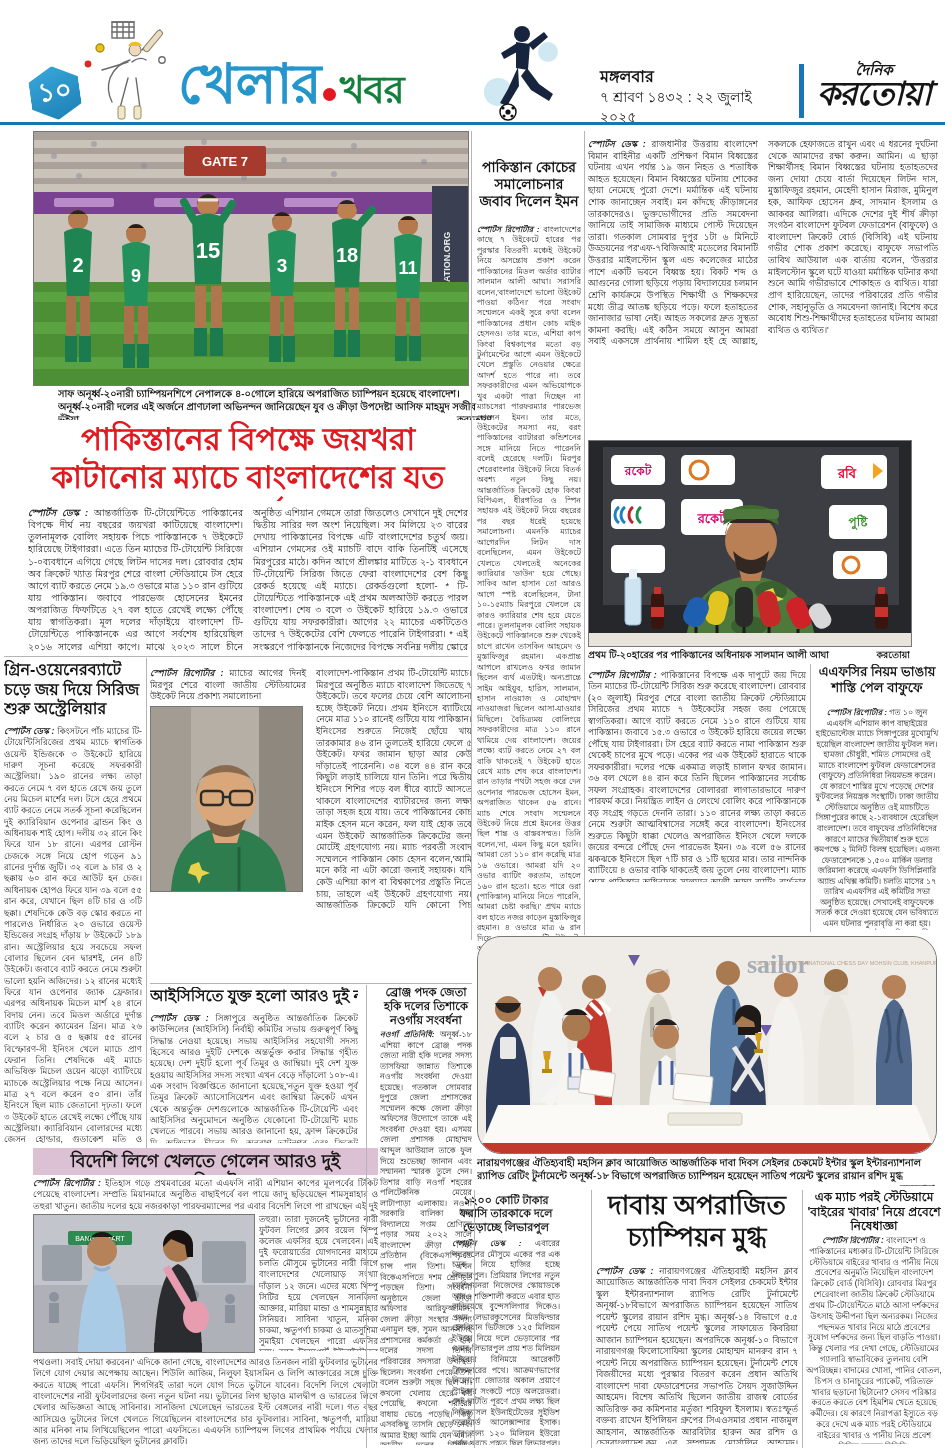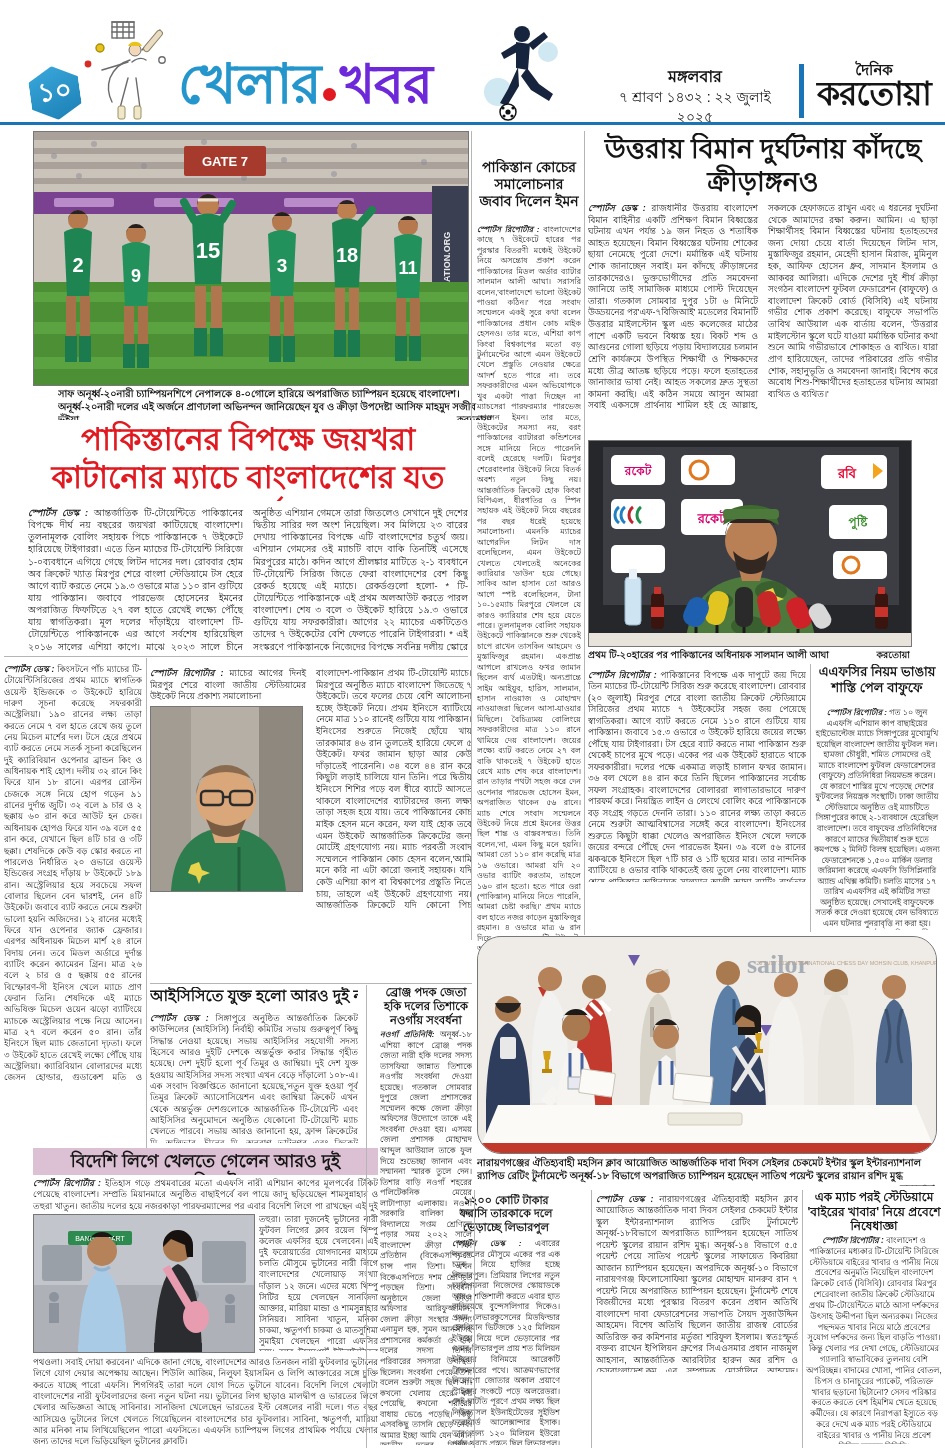--- a/index.html
+++ b/index.html
@@ -16,23 +16,23 @@
   .cols2{column-count:2;column-gap:10px;}
   .photo{border:1px solid #777;overflow:hidden;background:#ccc;}
   svg{display:block;}
   
   #mast-rule{left:0;top:122px;width:945px;height:3px;background:#1b74b5;}
   .hex{width:50px;height:54px;background:linear-gradient(160deg,#3aa8dc,#1b7fb5);
        clip-path:polygon(50% 0,100% 25%,100% 75%,50% 100%,0 75%,0 25%);
        display:flex;align-items:center;justify-content:center;color:#fff;
        font-size:26px;font-weight:bold;transform:rotate(-8deg);}
   .title-blue{color:#2496cb;font-weight:bold;font-size:55px;letter-spacing:-1px;}
-  .title-black{color:#6d28d9;font-weight:bold;font-size:54px;letter-spacing:-1px;}
+  .title-black{color:#15803d;font-weight:bold;font-size:38px;letter-spacing:-1px;}
   .reddot{display:inline-block;width:13px;height:13px;border-radius:50%;background:#e01a20;margin:0 4px 2px 2px;}
-  .dateblock{text-align:center;line-height:1.4;}
+  .dateblock{text-align:left;line-height:1.4;}
   .logoblock{text-align:center;line-height:1;}
 </style>
 </head>
 <body>
 
 <div id="page">
 
   <div class="abs" style="left:0;top:0;width:945px;height:122px;">
     <div class="abs hex" style="left:30px;top:66px;">
       <span>১০</span>
@@ -83,21 +83,21 @@
         <circle cx="34" cy="94" r="1.6" fill="#111"></circle>
           <circle cx="42" cy="94" r="1.6" fill="#111"></circle>
       </svg>
     </div>
 
     <div class="abs dateblock" style="left:600px;top:66px;width:190px;">
       <div style="font-weight:bold;font-size:16px;">মঙ্গলবার</div>
       <div style="font-size:14px;">৭ শ্রাবণ ১৪৩২ : ২২ জুলাই ২০২৫</div>
     </div>
     <div class="abs" style="left:799px;top:64px;width:5px;height:54px;background:#1b74b5;"></div>
-    <div class="abs logoblock" style="left:808px;top:62px;width:132px;">
+    <div class="abs logoblock" style="left:808px;top:62px;width:132px;font-style:italic;">
       <div style="font-weight:bold;font-size:15px;">দৈনিক</div>
       <div style="font-weight:bold;font-size:33px;letter-spacing:-1px;">করতোয়া</div>
     </div>
   </div>
   <div class="abs" id="mast-rule"></div>
 
   <div class="abs photo" style="left:33px;top:131px;width:434px;height:253px;">
     <svg width="434" height="253" viewBox="0 0 434 253">
       <rect width="434" height="253" fill="#c9c3ba"></rect>
       <g fill="#aaa29a">
@@ -211,20 +211,21 @@
 
   <div class="abs" style="left:28px;top:421px;width:440px;height:234px;">
     <div class="headline" style="font-size:31px;color:#e01a20;height:80px;">পাকিস্তানের বিপক্ষে জয়খরা কাটানোর ম্যাচে বাংলাদেশের যত রেকর্ড</div>
     <div class="body-text cols2" style="height:146px;margin-top:6px;">
       <span class="byline">স্পোর্টস ডেস্ক :</span>
       <span>আন্তর্জাতিক টি-টোয়েন্টিতে পাকিস্তানের বিপক্ষে দীর্ঘ নয় বছরের জয়খরা কাটিয়েছে বাংলাদেশ। তুলনামূলক বোলিং সহায়ক পিচে পাকিস্তানকে ৭ উইকেটে হারিয়েছে টাইগাররা। এতে তিন ম্যাচের টি-টোয়েন্টি সিরিজে ১-০ব্যবধানে এগিয়ে গেছে লিটন দাসের দল। রোববার হোম অব ক্রিকেট খ্যাত মিরপুর শেরে বাংলা স্টেডিয়ামে টস হেরে আগে ব্যাট করতে নেমে ১৯.৩ ওভারে মাত্র ১১০ রান গুটিয়ে যায় পাকিস্তান। জবাবে পারভেজ হোসেনের ইমনের অপরাজিত ফিফটিতে ২৭ বল হাতে রেখেই লক্ষ্যে পৌঁছে যায় স্বাগতিকরা। মূল দলের দাঁড়াইয়ে বাংলাদেশ টি-টোয়েন্টিতে পাকিস্তানকে এর আগে সর্বশেষ হারিয়েছিল ২০১৬ সালের এশিয়া কাপে। মাঝে ২০২৩ সালে চীনে অনুষ্ঠিত এশিয়ান গেমসে তারা জিতলেও সেখানে দুই দেশের দ্বিতীয় সারির দল অংশ নিয়েছিল। সব মিলিয়ে ২৩ বারের দেখায় পাকিস্তানের বিপক্ষে এটি বাংলাদেশের চতুর্থ জয়। এশিয়ান গেমসের ওই ম্যাচটি বাদে বাকি তিনটিই এসেছে মিরপুরের মাঠে। কদিন আগে শ্রীলঙ্কার মাটিতে ২-১ ব্যবধানে টি-টোয়েন্টি সিরিজ জিতে ফেরা বাংলাদেশের বেশ কিছু রেকর্ড হয়েছে এই ম্যাচে। রেকর্ডগুলো হলো- * টি-টোয়েন্টিতে পাকিস্তানকে এই প্রথম অলআউট করতে পারল বাংলাদেশ। শেষ ৩ বলে ৩ উইকেট হারিয়ে ১৯.৩ ওভারে গুটিয়ে যায় সফরকারীরা। আগের ২২ ম্যাচের একটিতেও তাদের ৭ উইকেটের বেশি ফেলতে পারেনি টাইগাররা। * এই সংস্করণে পাকিস্তানকে নিজেদের বিপক্ষে সর্বনিম্ন দলীয় স্কোরে বেঁধে ফেলতে পারে বাংলাদেশ। আগের নজিরটিও ছিল মিরপুর স্টেডিয়ামে। ২০২১ সালে সফরকারীরা পুরো ২০ ওভার খেলে করেছিল ৫ উইকেটে ১২৭ রান। * ৪ ওভারের কোটা পূর্ণ করে টি-টোয়েন্টিতে বাংলাদেশের কোনো বোলারের সবচেয়ে কম রান দেওয়ার রেকর্ড গড়েছেন মুস্তাফিজ। ৪ ওভারে স্রেফ ৬ রান খরচায় তিনি শিকার করেন ২ উইকেট। * এই সংস্করণে চারটি ম্যাচে পূর্ণ কোটা বোলিং করে ১০ রানের কম খরচ করেন মুস্তাফিজ। আইসিসির পূর্ণ সদস্য দেশগুলোর মধ্যে এমন রেকর্ড নেই আর কোনো বোলারের। তিনটি করে ম্যাচে ১০ রানের কম খরচ করেছেন বাংলাদেশের সাকিব আল হাসান, ভারতের ভুবনেশ্বর কুমার ও পাকিস্তানের ইমাদ ওয়াসিম। * বাংলাদেশের প্রথম ওপেনার হিসেবে পাকিস্তানের বিপক্ষে টি-টোয়েন্টিতে একাধিক পঞ্চাশোর্ধ্ব ইনিংস খেলেছেন পারভেজ। তিনি ৩৯ বলে তিনটি ছার ও পাঁচটি ছক্কায় করেন অপরাজিত ৫৬ রান। গত জুনে লাহোরে ৩৪ বলে ৬৬ রানের ইনিংস খেলেছিলেন বাঁহাতি ব্যাটার।</span>
     </div>
   </div>
 
   <div class="abs" style="left:4px;top:660px;width:138px;height:488px;">
+    <div class="headline" style="font-size:16px;height:62px;text-align:left;">গ্রিন-ওয়েনেরব্যাটে চড়ে জয় দিয়ে সিরিজ শুরু অস্ট্রেলিয়ার</div>
     <div class="body-text" style="font-size:8.6px;height:420px;margin-top:4px;">
       <span class="byline">স্পোর্টস ডেস্ক :</span>
       <span>কিংসটনে পাঁচ ম্যাচের টি-টোয়েন্টিসিরিজের প্রথম ম্যাচে স্বাগতিক ওয়েস্ট ইন্ডিজকে ৩ উইকেটে হারিয়ে দারুণ সূচনা করেছে সফরকারী অস্ট্রেলিয়া। ১৯০ রানের লক্ষ্য তাড়া করতে নেমে ৭ বল হাতে রেখে জয় তুলে নেয় মিচেল মার্শের দল। টসে হেরে প্রথমে ব্যাট করতে নেমে সতর্ক সূচনা করেছিলেন দুই ক্যারিবিয়ান ওপেনার ব্রান্ডন কিং ও অধিনায়ক শাই হোপ। দলীয় ৩২ রানে কিং ফিরে যান ১৮ রানে। এরপর রোস্টন চেজকে সঙ্গে নিয়ে হোপ গড়েন ৯১ রানের দুর্দান্ত জুটি। ৩২ বলে ৯ চার ও ২ ছক্কায় ৬০ রান করে আউট হন চেজ। অধিনায়ক হোপও ফিরে যান ৩৯ বলে ৫৫ রান করে, যেখানে ছিল ৪টি চার ও ৩টি ছক্কা। শেষদিকে কেউ বড় স্কোর করতে না পারলেও নির্ধারিত ২০ ওভারে ওয়েস্ট ইন্ডিজের সংগ্রহ দাঁড়ায় ৮ উইকেটে ১৮৯ রান। অস্ট্রেলিয়ার হয়ে সবচেয়ে সফল বোলার ছিলেন বেন দ্বারশই, নেন ৪টি উইকেট। জবাবে ব্যাট করতে নেমে শুরুটা ভালো হয়নি অজিদের। ১২ রানের মধ্যেই ফিরে যান ওপেনার জ্যাক ফ্রেজার। এরপর অধিনায়ক মিচেল মার্শ ২৪ রানে বিদায় নেন। তবে মিডল অর্ডারে দুর্দান্ত ব্যাটিং করেন ক্যামেরন গ্রিন। মাত্র ২৬ বলে ২ চার ও ৫ ছক্কায় ৫৫ রানের বিস্ফোরণ-সী ইনিংস খেলে ম্যাচে প্রাণ ফেরান তিনি। শেষদিকে এই ম্যাচে অভিষিক্ত মিচেল ওয়েন ঝড়ো ব্যাটিংয়ে ম্যাচকে অস্ট্রেলিয়ার পক্ষে নিয়ে আসেন। মাত্র ২৭ বলে করেন ৫০ রান। তাঁর ইনিংসে ছিল ম্যাচ জেতানো দৃঢ়তা। ফলে ৩ উইকেট হাতে রেখেই লক্ষ্যে পৌঁছে যায় অস্ট্রেলিয়া। ক্যারিবিয়ান বোলারদের মধ্যে জেসন হোল্ডার, গুডাকেশ মতি ও আলজারি জোসেফ নিয়েছেন ২টি করে উইকেট। সিরিজের প্রথম ম্যাচ জিতে ১-০তে এগিয়ে গেলো সফরকারীরা। দ্বিতীয় টি-টোয়েন্টিতেআগামী বুধবার (২৩ জুলাই) ভোর ৬ টায় মাঠে নামবে অস্ট্রেলিয়া এবং ওয়েস্ট ইন্ডিজ।</span>
     </div>
   </div>
 
   <div class="abs" style="left:150px;top:660px;width:322px;height:322px;">
     <div class="cols2 body-text" style="height:246px;margin-top:8px;font-size:8.8px;">
       <span class="byline">স্পোর্টস রিপোর্টার :</span>
       <span>ম্যাচের আগের দিনই মিরপুর শেরে বাংলা জাতীয় স্টেডিয়ামের উইকেট নিয়ে প্রকাশ্য সমালোচনা</span>
@@ -268,21 +269,20 @@
 
   <div class="abs" style="left:477px;top:133px;width:104px;height:807px;">
     <div class="headline" style="font-size:14px;height:62px;margin-top:26px;">পাকিস্তান কোচের সমালোচনার জবাব দিলেন ইমন</div>
     <div class="body-text" style="font-size:7.9px;height:738px;margin-top:4px;">
       <span class="byline">স্পোর্টস রিপোর্টার :</span>
       <span>বাংলাদেশের কাছে ৭ উইকেটে হারের পর পুরস্কার বিতরণী মঞ্চেই উইকেট নিয়ে অসন্তোষ প্রকাশ করেন পাকিস্তানের মিডল অর্ডার ব্যাটার সালমান আলী আঘা। সরাসরি বলেন,'বাংলাদেশে ভালো উইকেট পাওয়া কঠিন।' পরে সংবাদ সম্মেলনে একই সুরে কথা বলেন পাকিস্তানের প্রধান কোচ মাইক হেসনও। তার মতে, এশিয়া কাপ কিংবা বিশ্বকাপের মতো বড় টুর্নামেন্টের আগে এমন উইকেটে খেলে প্রস্তুতি নেওয়ার ক্ষেত্রে আদর্শ হতে পারে না। তবে সফরকারীদের এমন অভিযোগকে খুব একটা পাত্তা দিচ্ছেন না ম্যাচসেরা পারফরম্যার পারভেজ হোসেন ইমন। তার মতে, উইকেটের সমস্যা নয়, বরং পাকিস্তানের ব্যাটাররা কন্ডিশনের সঙ্গে মানিয়ে নিতে পারেননি বলেই হেরেছে দলটি। মিরপুর শেরেবাংলার উইকেট নিয়ে বিতর্ক অবশ্য নতুন কিছু নয়। আন্তর্জাতিক ক্রিকেট হোক কিংবা বিপিএল, ধীরগতির ও স্পিন সহায়ক এই উইকেট নিয়ে বছরের পর বছর ধরেই হয়েছে সমালোচনা। এমনকি ম্যাচের আগেরদিন লিটন দাস বলেছিলেন, এমন উইকেটে খেলতে খেলতেই অনেকের ক্যারিয়ার 'ডাউন' হয়ে গেছে। সাকিব আল হাসান তো আরও আগে স্পষ্ট বলেছিলেন, টানা ১০-১৫ম্যাচ মিরপুরে খেললে যে কারও ক্যারিয়ার শেষ হয়ে যেতে পারে। তুলনামূলক বোলিং সহায়ক উইকেটে পাকিস্তানকে শুরু থেকেই চাপে রাখেন তাসকিন আহমেদ ও মুস্তাফিজুর রহমান। একপ্রান্ত আগলে রাখলেও ফখর জামান ছিলেন ব্যর্থ এতটাই। অন্যপ্রান্তে সাইম আইয়ুব, হারিস, সালমান, হাসান নাওয়াজ ও মোহাম্মদ নাওয়াজরা ছিলেন আসা-যাওয়ার মিছিলে। বৈচিত্র্যময় বোলিংয়ে সফরকারীদের মাত্র ১১০ রানে থামিয়ে দেয় বাংলাদেশ। জয়ের লক্ষ্যে ব্যাট করতে নেমে ২৭ বল বাকি থাকতেই ৭ উইকেট হাতে রেখে ম্যাচ শেষ করে বাংলাদেশ। রান তাড়ার পথটা সহজ করে দেন ওপেনার পারভেজ হোসেন ইমন, অপরাজিত থাকেন ৫৬ রানে। ম্যাচ শেষে সংবাদ সম্মেলনে উইকেট নিয়ে প্রশ্নে ইমনের উত্তর ছিল শান্ত ও বাস্তবসম্মত। তিনি বলেন,'না, এমন কিছু মনে হয়নি। আমরা তো ১১০ রান করেছি মাত্র ১৬ ওভারে। আমরা যদি ২০ ওভার ব্যাটিং করতাম, তাহলে ১৬০ রান হতো। হতে পারে ওরা (পাকিস্তান) মানিয়ে নিতে পারেনি, আমরা চেষ্টা করছি।' প্রথম ম্যাচে বল হাতে নজর কাড়েন মুস্তাফিজুর রহমান। ৪ ওভারে মাত্র ৬ রান দিয়ে তুলে নেন ২টি উইকেট। আন্তর্জাতিক টি-টোয়েন্টিতে বাংলাদেশের হয়ে পূর্ণ ৪ ওভার বোলিং করা বোলারদের মধ্যে সবচেয়ে কম ইকোনমি রেট (১.৫০) এখন তার দখলে। আগের রেকর্ডটিও ছিল তাঁর, ২০২৪ টি-টোয়েন্টি বিশ্বকাপে নেপালের বিপক্ষে দিয়েছিলেন মাত্র ৭ রান। এদিন মুস্তাফিজের সঙ্গে দারুণ বল করেন রিশাদ হোসেন ও তানজিম হাসান সাকিবও। ম্যাচ শেষে সবাইকে কৃতিত্ব দিতে ভোলেননি ইমন। তার কথায়,'খুব ভালো বোলিং করেছে মুস্তাফিজ ভাই। বাকিরাও দারুণ করেছে, তাই আমরা ওদের কম রানে থামাতে পেরেছি।'</span>
     </div>
   </div>
 
   <div class="abs" style="left:588px;top:133px;width:350px;height:303px;">
-    <div class="headline" style="font-size:27px;height:64px;">উত্তরায় বিমান দুর্ঘটনায় কাঁদছে ক্রীড়াঙ্গনও</div>
     <div class="body-text cols2" style="height:230px;margin-top:6px;font-size:8.8px;">
       <span class="byline">স্পোর্টস ডেস্ক :</span>
       <span>রাজধানীর উত্তরায় বাংলাদেশ বিমান বাহিনীর একটি প্রশিক্ষণ বিমান বিধ্বস্তের ঘটনায় এখন পর্যন্ত ১৯ জন নিহত ও শতাধিক আহত হয়েছেন। বিমান বিধ্বস্তের ঘটনায় শোকের ছায়া নেমেছে পুরো দেশে। মর্মান্তিক এই ঘটনায় শোক জানাচ্ছেন সবাই। মন কাঁদছে ক্রীড়াঙ্গনের তারকাদেরও। ভুক্তভোগীদের প্রতি সমবেদনা জানিয়ে তাই সামাজিক মাধ্যমে পোস্ট দিয়েছেন তারা। গতকাল সোমবার দুপুর ১টা ৬ মিনিটে উড্ডয়নের পর'এফ-৭বিজিআই' মডেলের বিমানটি উত্তরার মাইলস্টোন স্কুল এন্ড কলেজের মাঠের পাশে একটি ভবনে বিধ্বস্ত হয়। বিকট শব্দ ও আগুনের গোলা ছড়িয়ে পড়ায় বিদ্যালয়ের চলমান শ্রেণি কার্যক্রমে উপস্থিত শিক্ষার্থী ও শিক্ষকদের মধ্যে তীব্র আতঙ্ক ছড়িয়ে পড়ে। ফলে হতাহতের জানাজার ভাষা নেই। আহত সকলের দ্রুত সুস্থতা কামনা করছি। এই কঠিন সময়ে আসুন আমরা সবাই একসঙ্গে প্রার্থনায় শামিল হই হে আল্লাহ, সকলকে হেফাজতে রাখুন এবং এ ধরনের দুর্ঘটনা থেকে আমাদের রক্ষা করুন। আমিন। এ ছাড়া শিক্ষার্থীসহ বিমান বিধ্বস্তের ঘটনায় হতাহতদের জন্য দোয়া চেয়ে বার্তা দিয়েছেন লিটন দাস, মুস্তাফিজুর রহমান, মেহেদী হাসান মিরাজ, মুমিনুল হক, আফিফ হোসেন ধ্রুব, সাদমান ইসলাম ও আকবর আলিরা। এদিকে দেশের দুই শীর্ষ ক্রীড়া সংগঠন বাংলাদেশ ফুটবল ফেডারেশন (বাফুফে) ও বাংলাদেশ ক্রিকেট বোর্ড (বিসিবি) এই ঘটনায় গভীর শোক প্রকাশ করেছে। বাফুফে সভাপতি তাবিথ আউয়াল এক বার্তায় বলেন, 'উত্তরার মাইলস্টোন স্কুলে ঘটে যাওয়া মর্মান্তিক ঘটনার কথা শুনে আমি গভীরভাবে শোকাহত ও ব্যথিত। যারা প্রাণ হারিয়েছেন, তাদের পরিবারের প্রতি গভীর শোক, সহানুভূতি ও সমবেদনা জানাই। বিশেষ করে অবোধ শিশু-শিক্ষার্থীদের হতাহতের ঘটনায় আমরা ব্যথিত ও ব্যথিত।'</span>
     </div>
   </div>
 
   <div class="abs photo" style="left:588px;top:440px;width:322px;height:205px;">
     <svg width="322" height="205" viewBox="0 0 322 205">
       <rect width="322" height="205" fill="#26272b"></rect>
       <rect x="14" y="6" width="296" height="158" fill="#3c3e44"></rect>
@@ -532,20 +532,21 @@
 
   <div class="abs" style="left:452px;top:1194px;width:108px;height:254px;">
     <div class="headline" style="font-size:11px;height:42px;">১২০০ কোটি টাকার ফরাসি তারকাকে দলে ভেড়াচ্ছে লিভারপুল</div>
     <div class="body-text" style="font-size:8px;height:206px;margin-top:3px;">
       <span class="byline">স্পোর্টস ডেস্ক :</span>
       <span>এবারের দলবদলের মৌসুমে একের পর এক চমক নিয়ে হাজির হচ্ছে লিভারপুল। প্রিমিয়ার লিগের নতুন চ্যাম্পিয়নরা নিজেদের স্কোয়াডকে আরও শক্তিশালী করতে এবার হাত বাড়িয়েছে বুন্দেসলিগার দিকেও। প্রথম লেভারকুসেনের মিডফিল্ডার ফ্লোরিয়ান ভির্টজকে ১২৫ মিলিয়ন ইউরো নিয়ে দলে ভেড়ানোর পর এবার লিভারপুল প্রায় শত মিলিয়ন ইউরোর বিনিময়ে আরেকটি ট্রান্সফারের পথে। আক্রমণভাগের নিয়োগো জোতার অকাল প্রয়াণে স্ট্রাইকার সংকটে পড়ে অলরেডরা। সেই ঘাটতি পূরণে প্রথম লক্ষ্য ছিল নিউক্যাসল ইউনাইটেডের সুইডিশ ফরোয়ার্ড আলেক্সান্দার ইসাক। তার জন্য ১২০ মিলিয়ন ইউরো পর্যন্ত খরচে প্রস্তুত ছিল লিভারপুল। তবে নিউক্যাসল সাফ জানিয়ে দিয়েছে, ইসাক বিক্রির জন্য নয়। বাধ্য হয়েই অলরেডদের দৃষ্টি পড়ে জার্মান ক্লাব আইনট্রাখট ফ্রাঙ্কফুর্টের স্ট্রাইকার হুগো একিতিকের দিকে।</span>
     </div>
   </div>
 
   <div class="abs" style="left:596px;top:1190px;width:202px;height:258px;">
+    <div class="headline" style="font-size:26px;height:72px;">দাবায় অপরাজিত চ্যাম্পিয়ন মুগ্ধ</div>
     <div class="body-text" style="font-size:8.7px;height:178px;margin-top:4px;">
       <span class="byline">স্পোর্টস ডেস্ক :</span>
       <span>নারায়ণগঞ্জের ঐতিহ্যবাহী মহসিন ক্লাব আয়োজিত আন্তর্জাতিক দাবা দিবস সেইলর চেকমেট ইন্টার স্কুল ইন্টারন্যাশনাল র‌্যাপিড রেটিং টুর্নামেন্টে অনূর্ধ্ব-১৮বিভাগে অপরাজিত চ্যাম্পিয়ন হয়েছেন সাতিথ পয়েন্ট স্কুলের রায়ান রশিদ মুগ্ধ। অনূর্ধ্ব-১৪ বিভাগে ৫.৫ পয়েন্ট পেয়ে সাতিথ পয়েন্ট স্কুলের সাফায়েত কিবরিয়া আজান চ্যাম্পিয়ন হয়েছেন। অপরদিকে অনূর্ধ্ব-১০ বিভাগে নারায়ণগঞ্জ ফিলোসোফিয়া স্কুলের মোহাম্মদ মানরুব রান ৭ পয়েন্ট নিয়ে অপরাজিত চ্যাম্পিয়ন হয়েছেন। টুর্নামেন্ট শেষে বিজয়ীদের মধ্যে পুরস্কার বিতরণ করেন প্রধান অতিথি বাংলাদেশ দাবা ফেডারেশনের সভাপতি সৈয়দ সুজাউদ্দিন আহমেদ। বিশেষ অতিথি ছিলেন জাতীয় রাজস্ব বোর্ডের অতিরিক্ত কর কমিশনার মর্তুজা শরিফুল ইসলাম। স্বতঃস্ফূর্ত বক্তব্য রাখেন ইপিলিয়ন গ্রুপের সিএওসমার প্রধান নাজমুল আহসান, আন্তর্জাতিক আরবিটার হারুন অর রশিদ ও চেসবাংলাদেশ.কম এর সম্পাদক মোর্সালিন আহমেদ। অনুষ্ঠান সঞ্চালনায় ছিলেন মেরিনা জাহান। নারায়ণগঞ্জ মহসিন ক্লাবের ব্যবস্থাপনায় ও সেইলর এর পৃষ্ঠপোষকতায় এবং বাংলাদেশ দাবা ফেডারেশনের সহযোগিতার ৭ রাউন্ড সুইস লিগ পদ্ধতিতে এ টুর্নামেন্টে জেলা ও জেলার বাইরের বিভিন্ন স্কুলের ৬০ দাবাড়ু-শিক্ষার্থী অংশগ্রহণ করেন।</span>
     </div>
   </div>
 
   <div class="abs" style="left:806px;top:1190px;width:136px;height:258px;">
     <div class="headline" style="font-size:12px;height:42px;">এক ম্যাচ পরই স্টেডিয়ামে 'বাইরের খাবার' নিয়ে প্রবেশে নিষেধাজ্ঞা</div>
     <div class="body-text" style="font-size:8.2px;height:208px;margin-top:4px;text-align:center;">
       <span class="byline">স্পোর্টস রিপোর্টার :</span>

